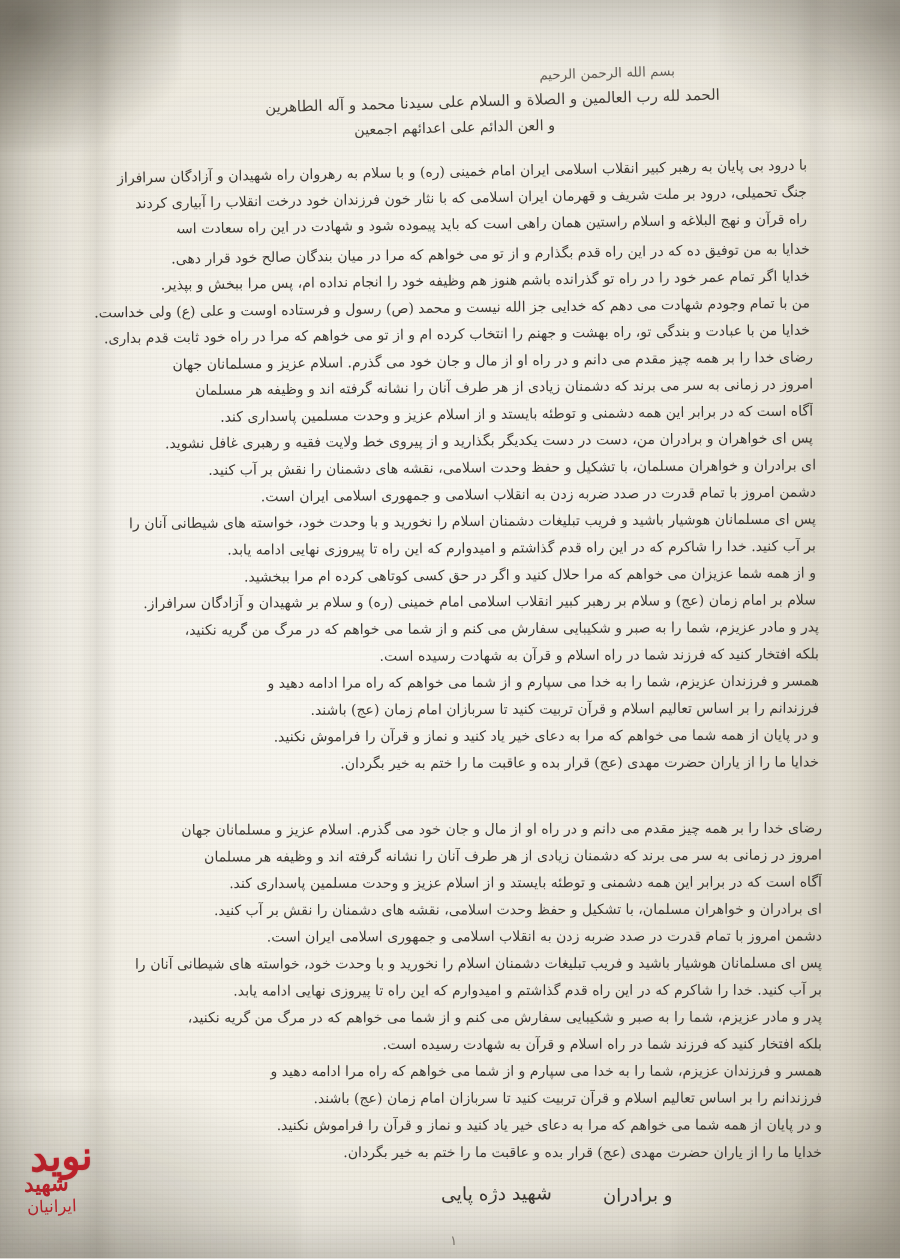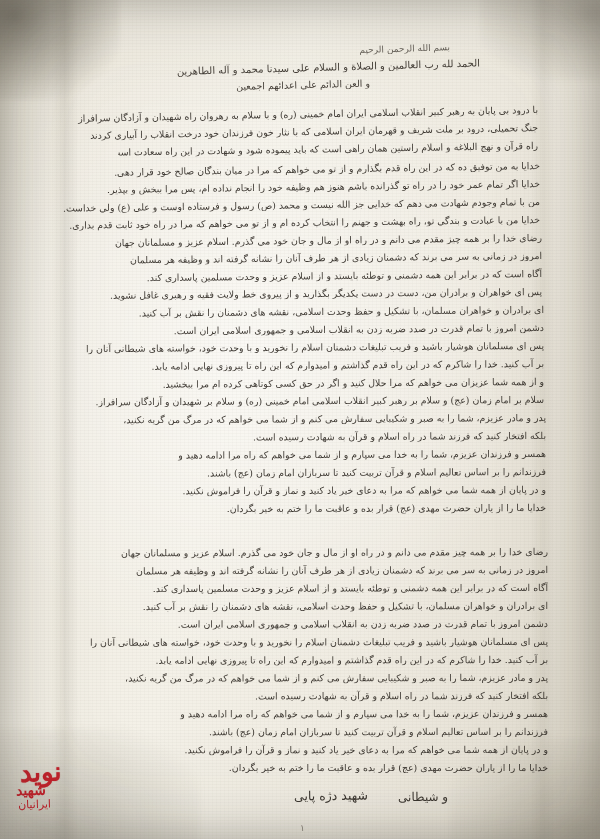--- a/index.html
+++ b/index.html
@@ -223,21 +223,21 @@
     <div class="hw" style="top:618px; right:52px; width:492px; font-size:9.4px; transform:rotate(-0.1deg);">دشمن امروز با تمام قدرت در صدد ضربه زدن به انقلاب اسلامی و جمهوری اسلامی ایران است.</div>
     <div class="hw" style="top:636px; right:52px; width:494px; font-size:9.4px; transform:rotate(-0.1deg);">پس ای مسلمانان هوشیار باشید و فریب تبلیغات دشمنان اسلام را نخورید و با وحدت خود، خواسته های شیطانی آنان را</div>
     <div class="hw" style="top:654px; right:52px; width:494px; font-size:9.4px; transform:rotate(-0.1deg);">بر آب کنید. خدا را شاکرم که در این راه قدم گذاشتم و امیدوارم که این راه تا پیروزی نهایی ادامه یابد.</div>
     <div class="hw" style="top:672px; right:52px; width:494px; font-size:9.4px; transform:rotate(-0.08deg);">پدر و مادر عزیزم، شما را به صبر و شکیبایی سفارش می کنم و از شما می خواهم که در مرگ من گریه نکنید،</div>
     <div class="hw" style="top:690px; right:52px; width:494px; font-size:9.4px; transform:rotate(-0.08deg);">بلکه افتخار کنید که فرزند شما در راه اسلام و قرآن به شهادت رسیده است.</div>
     <div class="hw" style="top:708px; right:52px; width:494px; font-size:9.4px; transform:rotate(-0.05deg);">همسر و فرزندان عزیزم، شما را به خدا می سپارم و از شما می خواهم که راه مرا ادامه دهید و</div>
     <div class="hw" style="top:726px; right:52px; width:494px; font-size:9.4px; transform:rotate(-0.05deg);">فرزندانم را بر اساس تعالیم اسلام و قرآن تربیت کنید تا سربازان امام زمان (عج) باشند.</div>
     <div class="hw" style="top:744px; right:52px; width:480px; font-size:9.4px; transform:rotate(-0.05deg);">و در پایان از همه شما می خواهم که مرا به دعای خیر یاد کنید و نماز و قرآن را فراموش نکنید.</div>
     <div class="hw" style="top:762px; right:52px; width:380px; font-size:9.4px; transform:rotate(0deg);">خدایا ما را از یاران حضرت مهدی (عج) قرار بده و عاقبت ما را ختم به خیر بگردان.</div>
 
-    <div class="sig" style="top:790px; right:152px; font-size:12px; transform:rotate(-0.6deg);">و شیطانی</div>
+    <div class="sig" style="top:790px; right:152px; font-size:12px; transform:rotate(-0.6deg);">و برادران</div>
     <div class="sig" style="top:788px; right:232px; font-size:12.5px; transform:rotate(-0.8deg);">شهید دژه پایی</div>
   </div>
 
   <div class="stamp">
     <span class="s1">نوید</span>
     <span class="s2">شهید</span>
     <span class="s3">ایرانیان</span>
   </div>
 
   <div class="btm-mark">۱</div>

